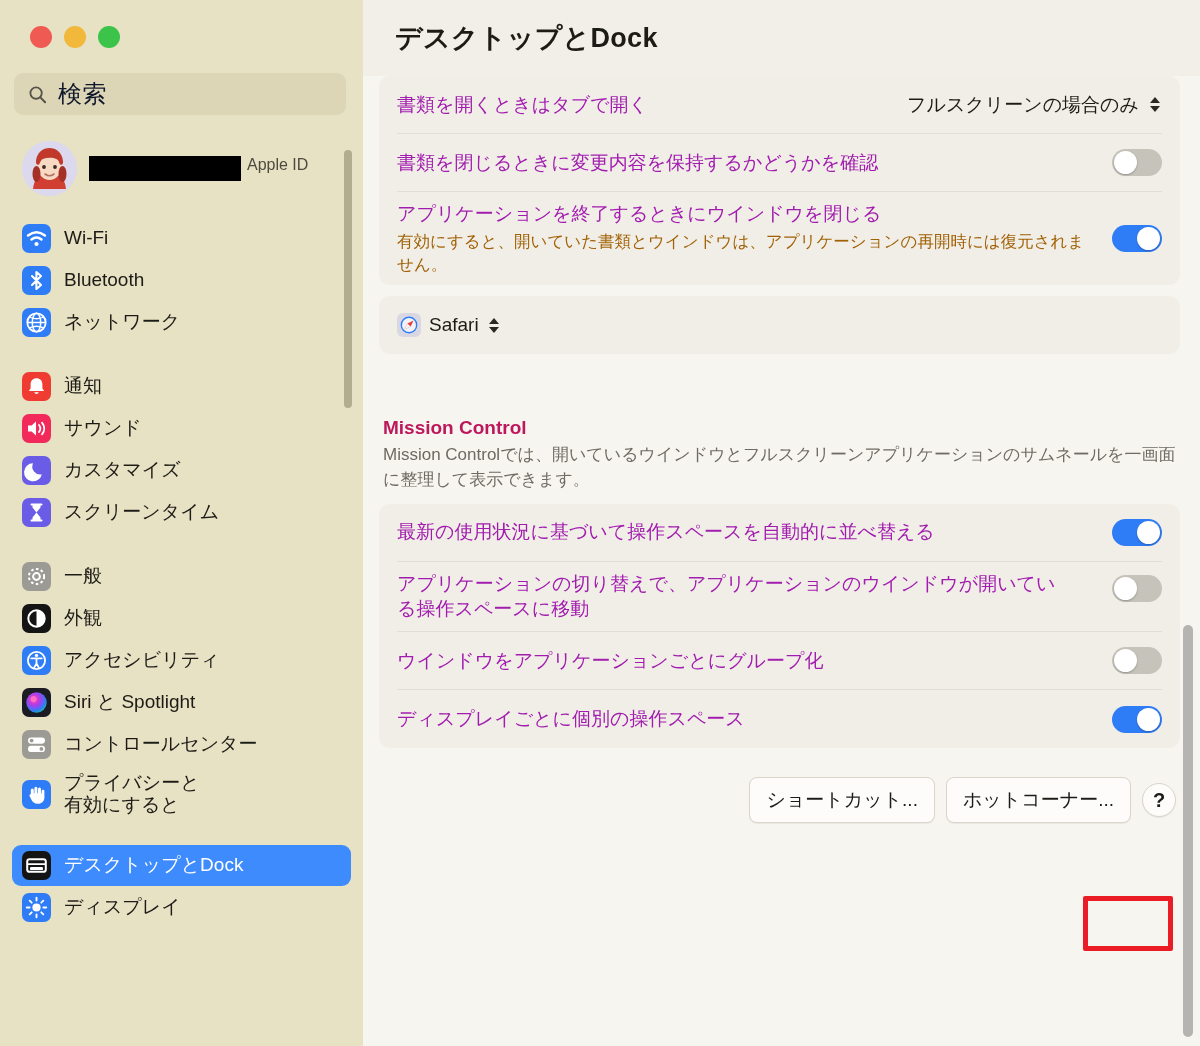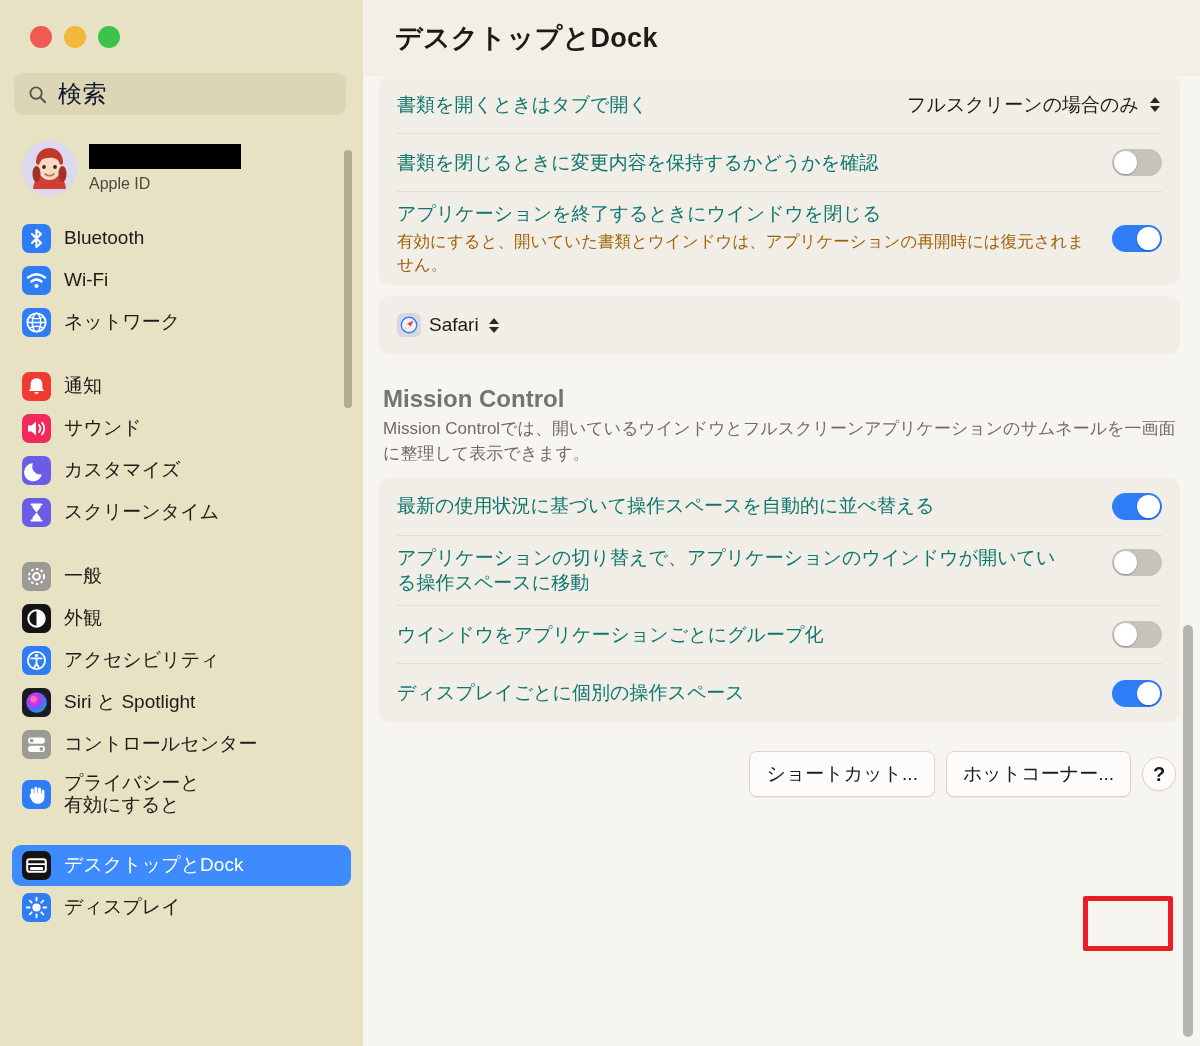--- a/index.html
+++ b/index.html
@@ -59,21 +59,21 @@
     gap: 12px;
     padding: 4px 6px;
     border-radius: 8px;
   }
   .avatar {
     width: 55px; height: 55px; border-radius: 50%;
     background: #d9d6ea;
     position: relative; overflow: hidden;
     flex: 0 0 55px;
   }
-  .acct-text { display: flex; flex-direction: column; gap: 6px; }
+  .acct-text { display: flex; flex-direction: row; gap: 6px; }
   .acct-redacted {
     width: 152px; height: 25px; background: #000;
   }
   .acct-sub { font-size: 16px; color: #4d4a3f; }
 
   .nav { margin-top: 18px; }
   .nav-group { padding: 0 12px; }
   .nav-gap { height: 22px; }
   .nav-item {
     display: flex;
@@ -149,21 +149,21 @@
     align-items: center;
     min-height: 58px;
     padding: 9px 0;
     border-bottom: 1px solid #e2ded3;
     position: relative;
   }
   .row:last-child { border-bottom: none; }
   .row-main { flex: 1 1 auto; padding-right: 14px; }
   .row-label {
     font-size: 19px;
-    color: #0f766e;
+    color: #a21caf;
     line-height: 1.35;
   }
   .row-desc {
     font-size: 16.5px;
     color: #a16207;
     line-height: 1.42;
     margin-top: 3px;
   }
   .row-right { display: flex; align-items: center; gap: 14px; flex: 0 0 auto; }
 
@@ -212,22 +212,23 @@
     font-size: 19px;
     color: #1c1b16;
     padding: 9px 16px;
     font-family: inherit;
     box-shadow: 0 1px 1px rgba(0,0,0,.06);
     white-space: nowrap;
   }
 
   .section-head { padding: 20px 4px 12px 4px; }
   .section-title {
-    font-size: 24px; font-weight: bold; color: #737373;
+    font-size: 19px; font-weight: bold; color: #be185d;
     margin-bottom: 4px;
+    margin-top: 32px;
   }
   .section-desc {
     font-size: 17px; color: #6e6b62; line-height: 1.42;
   }
 
   .footer-btns {
     display: flex;
     align-items: center;
     justify-content: flex-end;
     gap: 11px;
@@ -309,34 +310,34 @@
         <span class="acct-sub">Apple ID</span>
       </span>
     </div>
 
     <nav class="nav">
 
       <div class="nav-group">
         <div class="nav-item">
           <span class="ico" style="background:#2f7df6">
             <svg width="29" height="29" viewBox="0 0 29 29">
-              <path d="M10 10l9 9-4.6 4V6l4.6 4-9 9" fill="none" stroke="#fff" stroke-width="2.1" stroke-linejoin="round" stroke-linecap="round"></path>
-            </svg>
-          </span>
-          <span class="nav-label">Bluetooth</span>
-        </div>
-        <div class="nav-item">
-          <span class="ico" style="background:#2f7df6">
-            <svg width="29" height="29" viewBox="0 0 29 29">
               <path d="M6 11.5q8.5-6.5 17 0" fill="none" stroke="#fff" stroke-width="2.4" stroke-linecap="round"></path>
               <path d="M9.5 15.5q5-4 10 0" fill="none" stroke="#fff" stroke-width="2.4" stroke-linecap="round"></path>
               <circle cx="14.5" cy="20" r="2.1" fill="#fff"></circle>
             </svg>
           </span>
           <span class="nav-label">Wi-Fi</span>
+        </div>
+        <div class="nav-item">
+          <span class="ico" style="background:#2f7df6">
+            <svg width="29" height="29" viewBox="0 0 29 29">
+              <path d="M10 10l9 9-4.6 4V6l4.6 4-9 9" fill="none" stroke="#fff" stroke-width="2.1" stroke-linejoin="round" stroke-linecap="round"></path>
+            </svg>
+          </span>
+          <span class="nav-label">Bluetooth</span>
         </div>
         <div class="nav-item">
           <span class="ico" style="background:#2f7df6">
             <svg width="29" height="29" viewBox="0 0 29 29">
               <circle cx="14.5" cy="14.5" r="9.2" fill="none" stroke="#fff" stroke-width="1.8"></circle>
               <ellipse cx="14.5" cy="14.5" rx="4.2" ry="9.2" fill="none" stroke="#fff" stroke-width="1.5"></ellipse>
               <line x1="5.3" y1="14.5" x2="23.7" y2="14.5" stroke="#fff" stroke-width="1.5"></line>
               <path d="M7 9q7.5 3.5 15 0M7 20q7.5-3.5 15 0" fill="none" stroke="#fff" stroke-width="1.3"></path>
             </svg>
           </span>

